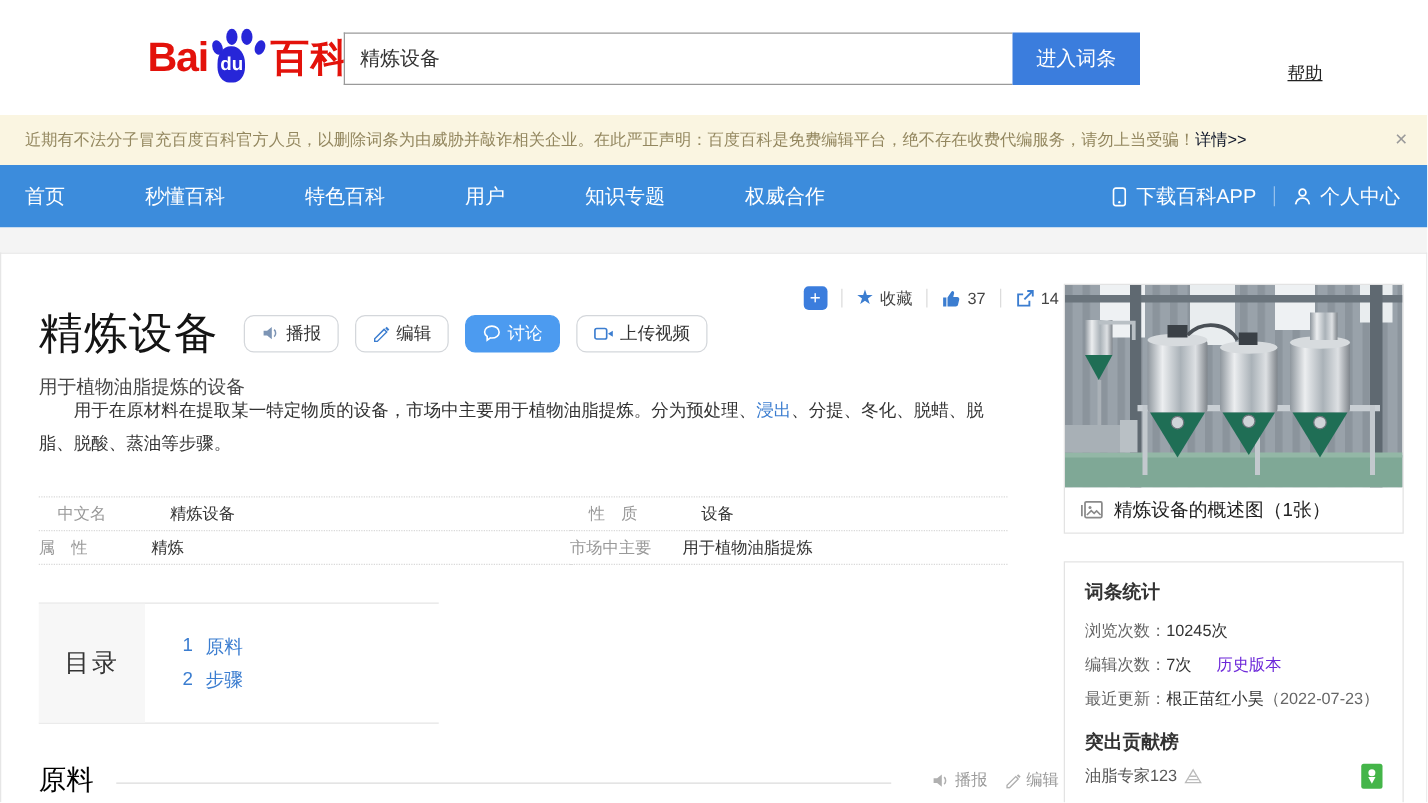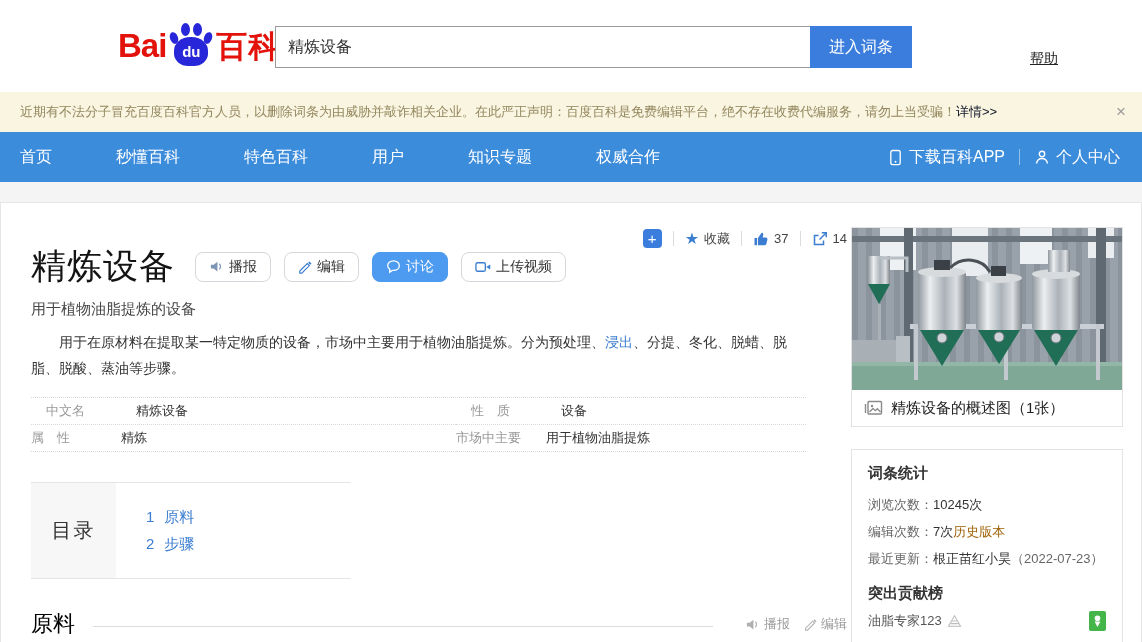--- a/index.html
+++ b/index.html
@@ -9,21 +9,21 @@
   
   .topbar { position:relative; height:92px; background:#fff; }
   .logo { position:absolute; left:118px; top:22px; display:flex; align-items:flex-end; cursor:pointer; }
   .logo-bai { color:#e3120b; font-size:33px; font-weight:bold; line-height:44px; letter-spacing:-1px; }
   .paw { position:relative; width:48px; height:46px; margin:0 1px; }
   .toe { position:absolute; background:#2726d8; border-radius:50%; }
   .toe1 { width:8px; height:12px; left:3px; top:10px; transform:rotate(-20deg); }
   .toe2 { width:9px; height:13px; left:14px; top:1px; }
   .toe3 { width:9px; height:13px; left:26px; top:1px; }
   .toe4 { width:8px; height:12px; left:37px; top:10px; transform:rotate(20deg); }
-  .pad { position:absolute; left:7px; top:15px; width:34px; height:29px; background:#2726d8;
+  .pad { position:absolute; left:7px; top:15px; width:22px; height:29px; background:#2726d8;
          border-radius:48% 48% 42% 42%; color:#fff; font-size:15px; font-weight:bold;
          display:flex; align-items:center; justify-content:center; }
   .logo-baike { color:#e3120b; font-size:31px; font-weight:bold; line-height:42px; letter-spacing:1px; }
 
   .search-input { position:absolute; left:275px; top:26px; width:535px; height:42px;
          border:1px solid #9a9a9a; border-right:none; font-size:16px; color:#333; padding:0 12px;
          font-family:inherit; outline:none; }
   .btn-enter { position:absolute; left:810px; top:26px; width:102px; height:42px; background:#3b7ddd;
          color:#fff; font-size:16px; border:none; cursor:pointer; font-family:inherit; }
   .btn-siteall { position:absolute; left:922px; top:26px; width:94px; height:42px; background:#fff;
@@ -60,21 +60,21 @@
   .star { color:#3b7dd0; font-size:16px; line-height:1; }
 
   .title-row { position:absolute; top:40px; left:0; display:flex; align-items:center; }
   .entry-title { font-size:35px; color:#141414; font-weight:500; letter-spacing:1px; }
   .tbtns { display:flex; align-items:center; gap:13px; margin-left:20px; }
   .tbtn { display:flex; align-items:center; gap:5px; height:30px; padding:0 13px; border:1px solid #d4d7db;
          border-radius:8px; background:#fff; font-size:14px; color:#333; cursor:pointer; font-family:inherit; }
   .tbtn-discuss { background:#4c9bf0; border-color:#4c9bf0; color:#fff; }
 
   .subtitle { position:absolute; top:97px; left:0; font-size:15px; color:#474747; }
-  .summary { position:absolute; top:126px; left:0; width:782px; font-size:14px; color:#333;
+  .summary { position:absolute; top:112px; left:0; width:782px; font-size:14px; color:#333;
          line-height:26px; text-indent:28px; }
   .inline-link { color:#3b7dd0; text-decoration:none; cursor:pointer; }
 
   .infobox { position:absolute; top:194px; left:0; width:775px; border-top:1px dotted #d9d9d9;
          display:grid; grid-template-columns:425px 1fr; font-size:13px; }
   .info-cell { display:flex; align-items:center; height:27px; border-bottom:1px dotted #d9d9d9; }
   .info-cell.c1 { padding-left:15px; }
   .info-label { color:#999; min-width:90px; }
   .info-value { color:#333; }
 
@@ -95,21 +95,21 @@
   .right-col { position:absolute; left:850px; top:24px; width:272px; }
   .photo-card { border:1px solid #e3e3e3; background:#fff; }
   .photo { display:block; width:270px; height:162px; }
   .photo-caption { height:36px; display:flex; align-items:center; gap:8px; padding:0 12px;
          font-size:15px; color:#222; cursor:pointer; }
 
   .stats-card { margin-top:22px; border:1px solid #e3e3e3; background:#fff; padding:14px 16px 14px; }
   .stats-title { font-size:15px; font-weight:bold; color:#333; margin-bottom:8px; }
   .stat-line { font-size:13px; color:#666; line-height:27px; white-space:nowrap; }
   .stat-value { color:#333; }
-  .stat-link { color:#a16207; text-decoration:none; cursor:pointer; }
+  .stat-link { color:#6d28d9; text-decoration:none; cursor:pointer;margin-left:20px; }
   .stat-date { color:#666; }
   .contrib-title { font-size:15px; font-weight:bold; color:#333; margin:12px 0 8px; }
   .contrib-row { display:flex; align-items:center; gap:5px; font-size:13px; color:#555; }
   .badge-green { margin-left:auto; width:17px; height:20px; background:#44b549; border-radius:2px;
          display:flex; align-items:center; justify-content:center; }
 
   svg { display:block; }
 </style>
 </head>
 <body>

